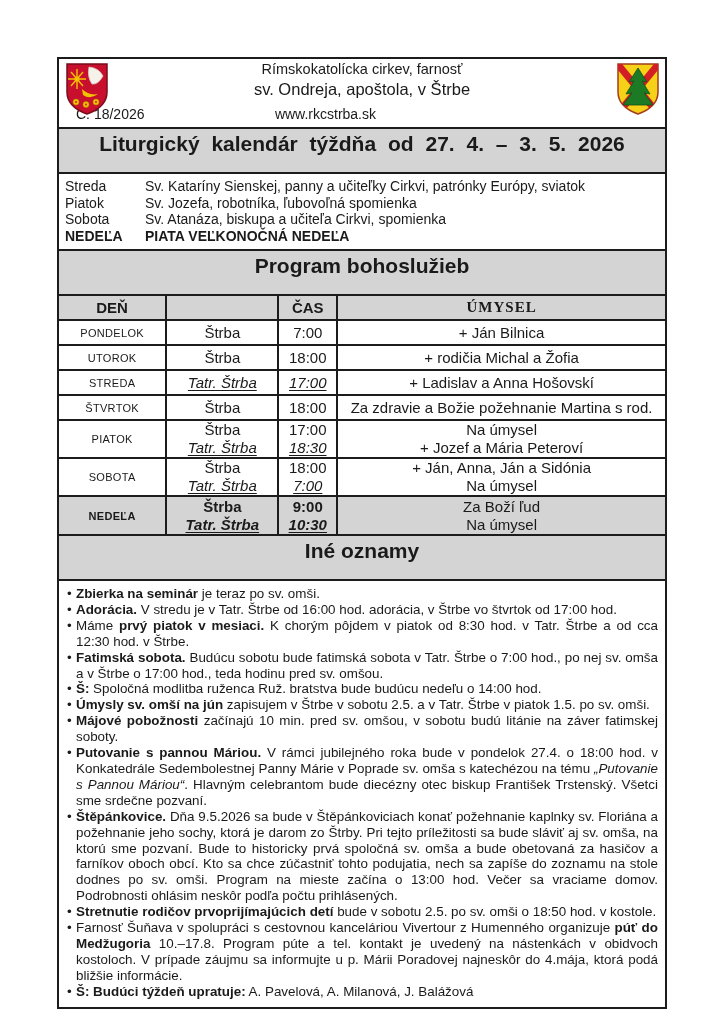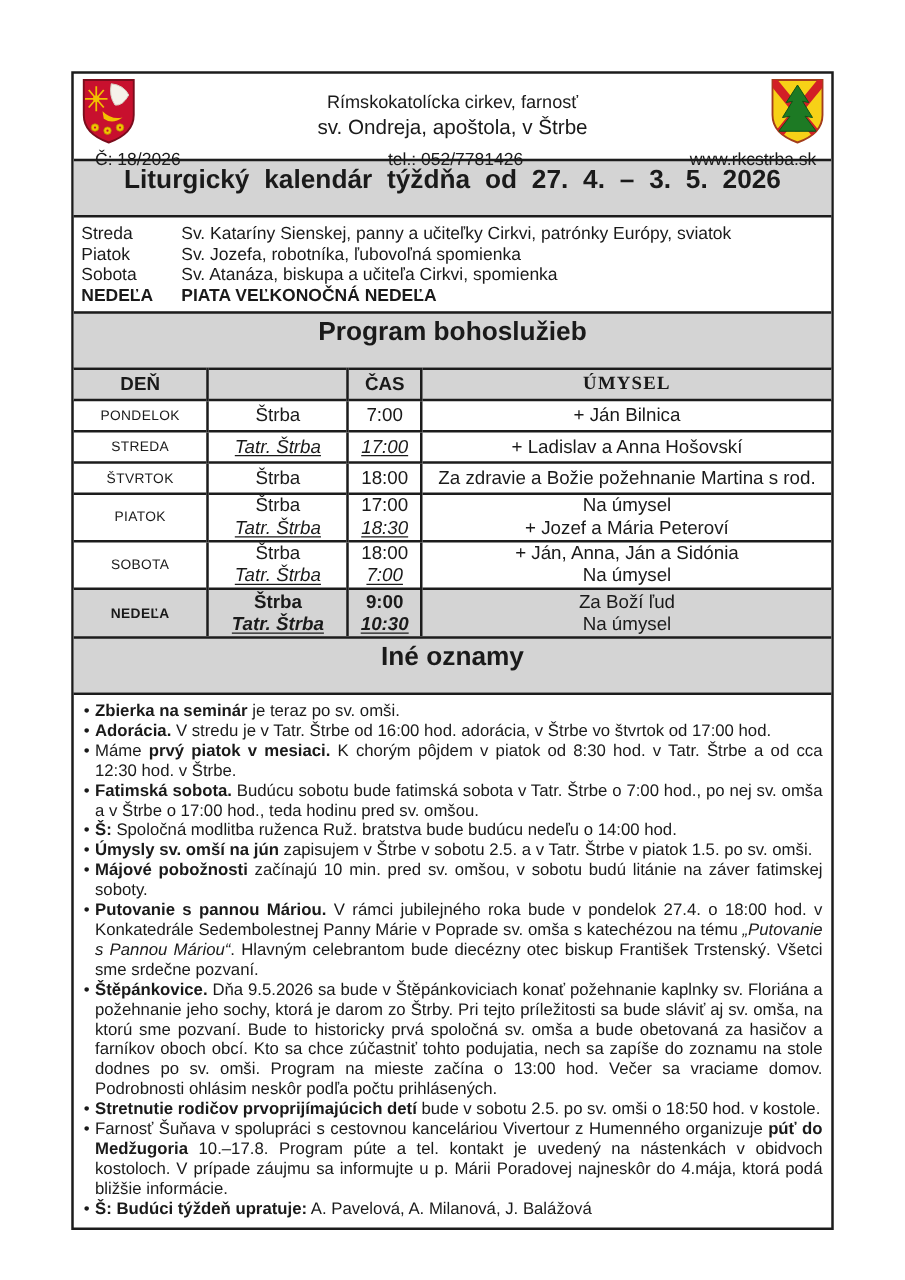--- a/index.html
+++ b/index.html
@@ -6,21 +6,21 @@
   body{background:#ffffff;font-family:"Liberation Sans","DejaVu Sans",sans-serif;color:#1a1a1a;}
   .page{position:relative;width:724px;height:1024px;background:#ffffff;overflow:hidden;}
   .sheet{position:absolute;left:57px;top:57px;width:606px;border:2px solid #1c1c1c;background:#ffffff;}
   .sheet > * + *{border-top:2px solid #1c1c1c;padding-left:16px;}
 
   
   .header{position:relative;height:68px;}
   .crest{position:absolute;top:3px;width:46px;height:54px;}
   .crest.left{left:5px;}
   .crest.right{right:4px;}
-  .h-line1{text-align:center;font-size:14.5px;padding-top:15px;}
+  .h-line1{text-align:center;font-size:14.5px;padding-top:2px;}
   .h-line2{text-align:center;font-size:16.5px;padding-top:3px;}
   .h-bottom{display:flex;align-items:baseline;font-size:14px;padding:7px 12px 0 17px;}
   .h-issue{width:150px;}
   .h-phone{flex:1;text-align:center;}
   .h-web{width:150px;text-align:right;}
 
   
   .banner{background:#d4d4d4;text-align:center;font-weight:bold;font-size:21px;padding:3px 0 16px 0;}
   .banner.wide{word-spacing:6px;}
 
@@ -88,21 +88,20 @@
               <circle cx="22" cy="42.5" r="0.9"></circle>
               <circle cx="32" cy="40" r="0.9"></circle>
           </g>
         </g>
       </svg>
 
       <div class="h-line1">Rímskokatolícka cirkev, farnosť</div>
       <div class="h-line2">sv. Ondreja, apoštola, v Štrbe</div>
       <div class="h-bottom">
         <span class="h-issue">Č: 18/2026</span>
-        <span class="h-phone">tel.: 052/7781426</span>
         <span class="h-web">www.rkcstrba.sk</span>
       </div>
 
       <svg class="crest right" viewBox="0 0 46 54">
         <defs>
             <clipPath id="shR">
               <path d="M3,2 h40 v28 q0,15 -20,22 q-20,-7 -20,-22 z"></path>
             </clipPath>
           </defs>
         <path d="M3,2 h40 v28 q0,15 -20,22 q-20,-7 -20,-22 z" fill="#f7d117" stroke="#a33d1c" stroke-width="1.5"></path>
@@ -169,20 +168,32 @@
               <div>Štrba</div>
             </td>
     <td class="c-time">
               <div>7:00</div>
             </td>
     <td class="c-int">
               <div>+ Ján Bilnica</div>
             </td>
   </tr>
 
+  <tr>
+    <td class="c-day">UTOROK</td>
+    <td class="c-place">
+              <div>Štrba</div>
+            </td>
+    <td class="c-time">
+              <div>18:00</div>
+            </td>
+    <td class="c-int">
+              <div>+ rodičia Michal a Žofia</div>
+            </td>
+  </tr>
 
   <tr>
     <td class="c-day">STREDA</td>
     <td class="c-place">
               <div class="emph">Tatr. Štrba</div>
             </td>
     <td class="c-time">
               <div class="emph">17:00</div>
             </td>
     <td class="c-int">

